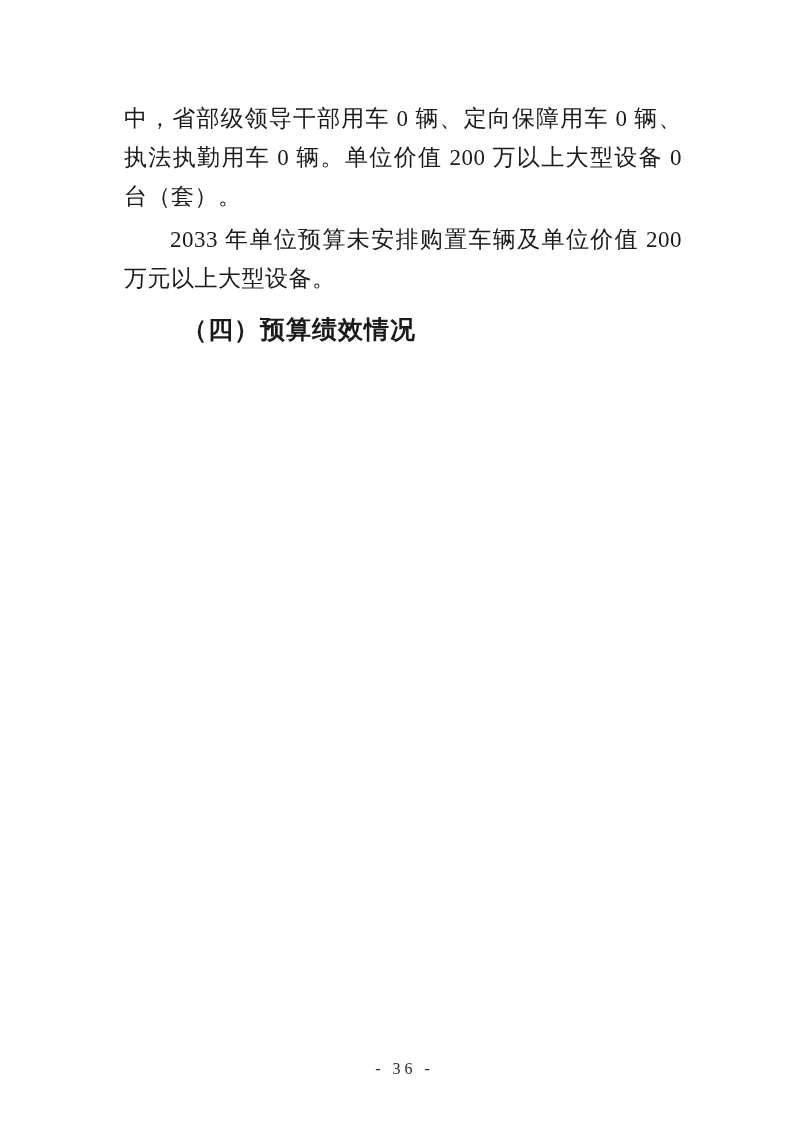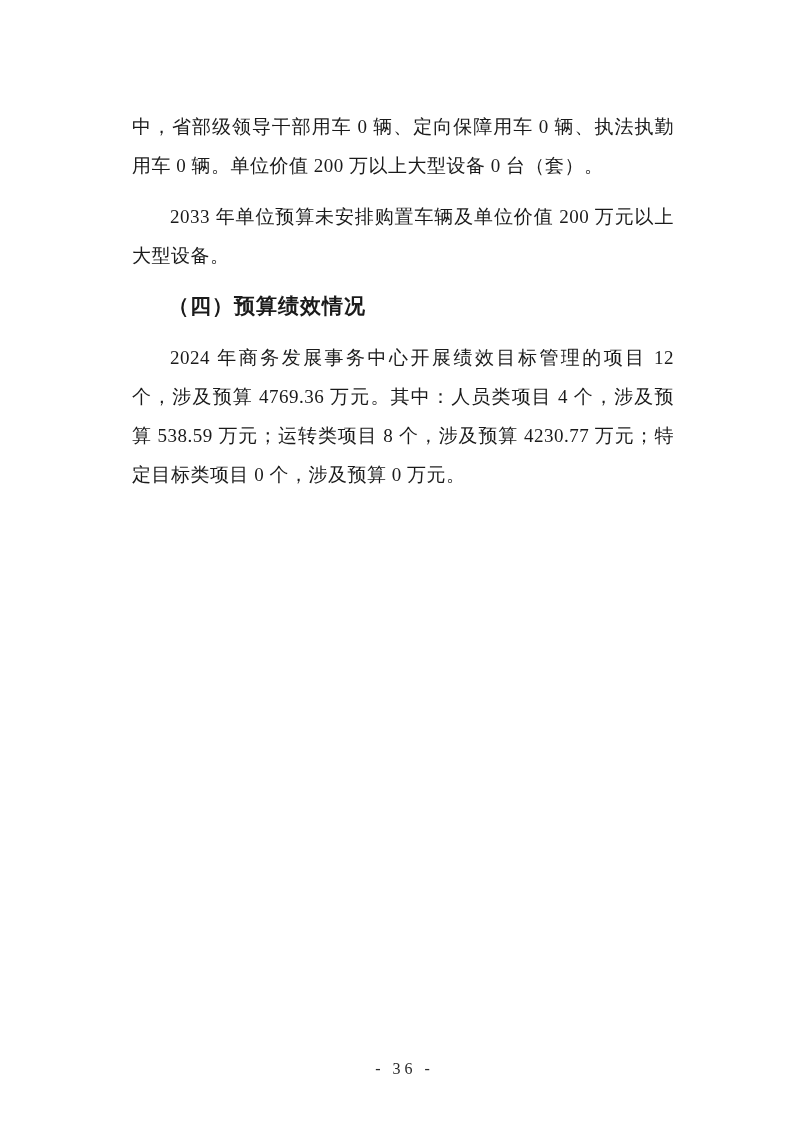--- a/index.html
+++ b/index.html
@@ -16,33 +16,33 @@
     color: #1a1a1a;
     overflow: hidden;
   }
   .content {
     position: absolute;
     left: 120px;
     top: 95px;
     width: 566px;
   }
   .body-para {
-    margin: 12px;
-    font-size: 19px;
+    margin: 4px;
+    font-size: 23px;
     line-height: 39px;
     text-align: justify;
     text-align-last: left;
     letter-spacing: 0.5px;
   }
   .indent {
     text-indent: 2em;
   }
   .section-heading {
-    margin: 6px;
-    font-size: 21px;
+    margin: 12px;
+    font-size: 25px;
     line-height: 39px;
     font-weight: bold;
     text-indent: 2em;
     letter-spacing: 1px;
     font-family: Liberation Serif, serif;
   }
   .page-footer {
     position: absolute;
     left: 0;
     right: 0;
@@ -57,18 +57,17 @@
   }
 </style>
 </head>
 <body>
 
 <div class="page">
   <main class="content">
     <p class="body-para">中，省部级领导干部用车 0 辆、定向保障用车 0 辆、执法执勤用车 0 辆。单位价值 200 万以上大型设备 0 台（套）。</p>
     <p class="body-para indent">2033 年单位预算未安排购置车辆及单位价值 200 万元以上大型设备。</p>
     <h3 class="section-heading">（四）预算绩效情况</h3>
-    <p class="body-para indent">2024 年商务发展事务中心开展绩效目标管理的项目 12 个，涉及预算 4769.36 万元。其中：人员类项目 4 个，涉及预算 538.59 万元；运转类项目 8 个，涉及预算 4230.77 万元；特定目标类项目 0 个，涉及预算 0 万元。</p>
   </main>
   <footer class="page-footer">
     <span class="page-number">- 36 -</span>
   </footer>
 </div>
 
 </body></html>

